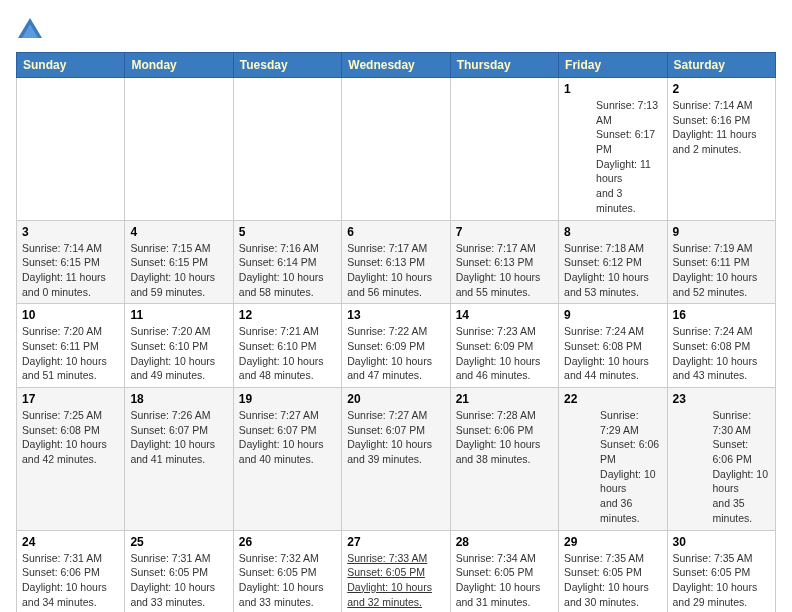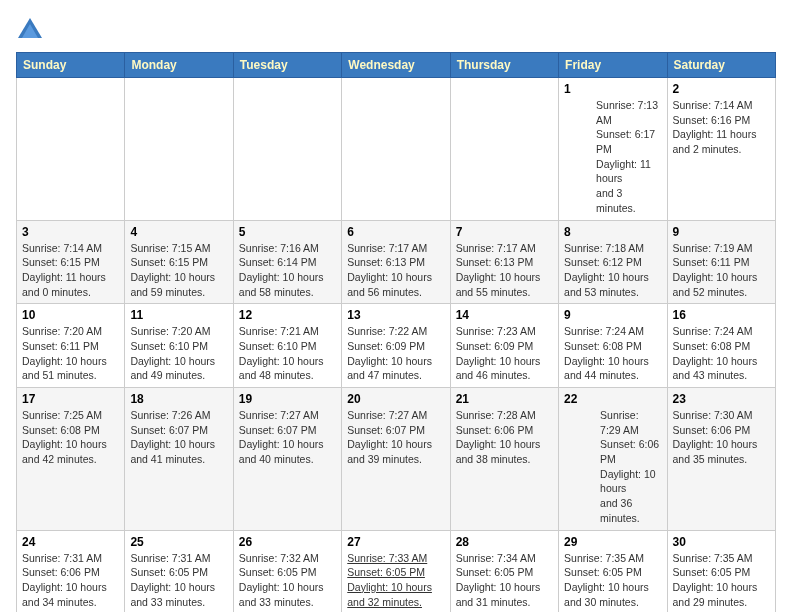--- a/index.html
+++ b/index.html
@@ -284,21 +284,21 @@
         </td>
         <td>
           <div class="day-num">22</div>
           <div class="day-info" style="white-space: pre-line; margin-left: 36px;">Sunrise: 7:29 AM
 Sunset: 6:06 PM
 Daylight: 10 hours
 and 36 minutes.</div>
         </td>
         <td>
           <div class="day-num">23</div>
-          <div class="day-info" style="white-space: pre-line;">Sunrise: 7:30 AM
+          <div class="day-info" style="white-space: pre-line; margin-left: 40px;">Sunrise: 7:30 AM
 Sunset: 6:06 PM
 Daylight: 10 hours
 and 35 minutes.</div>
         </td>
       </tr>
       <tr>
         <td>
           <div class="day-num">24</div>
           <div class="day-info" style="white-space: pre-line;">Sunrise: 7:31 AM
 Sunset: 6:06 PM

